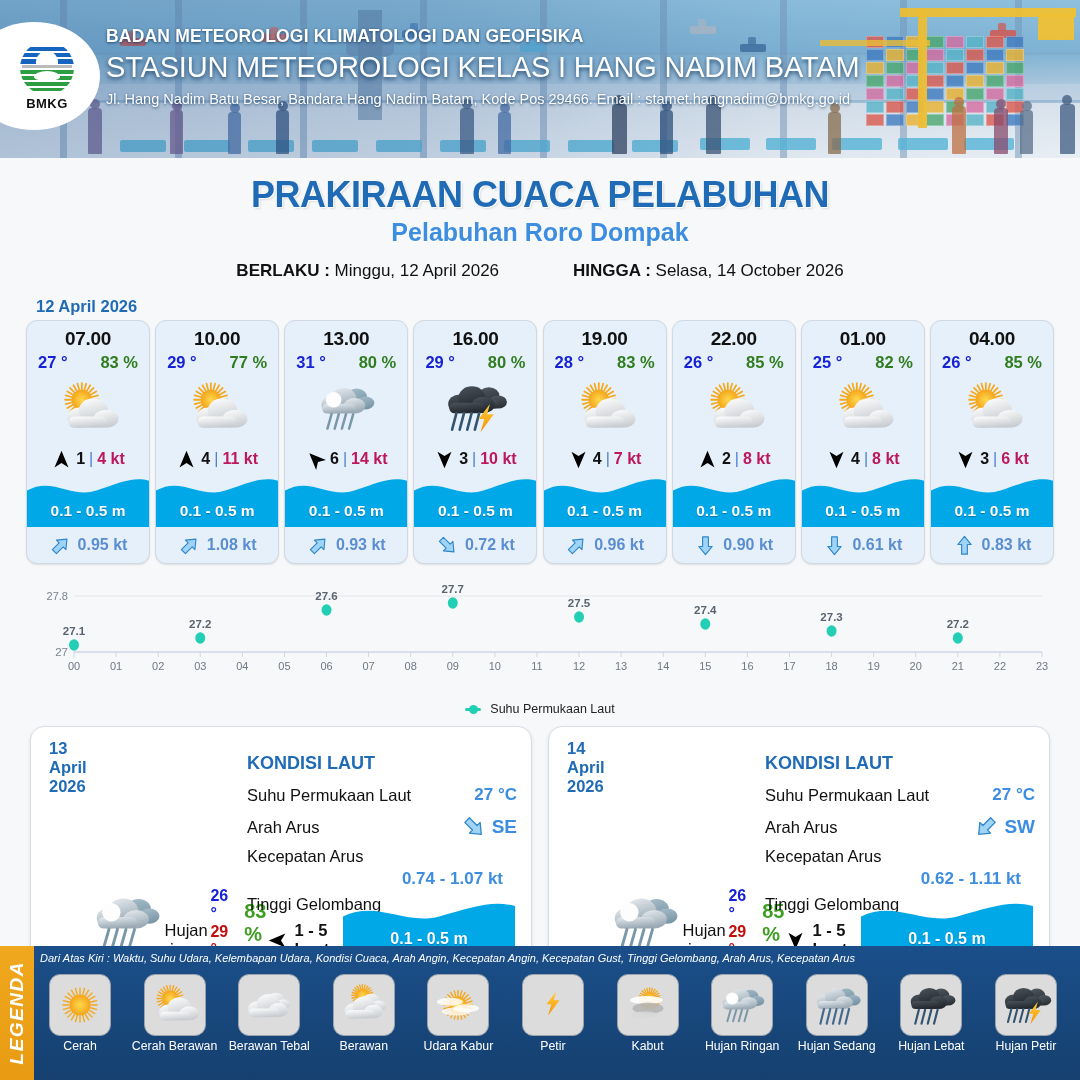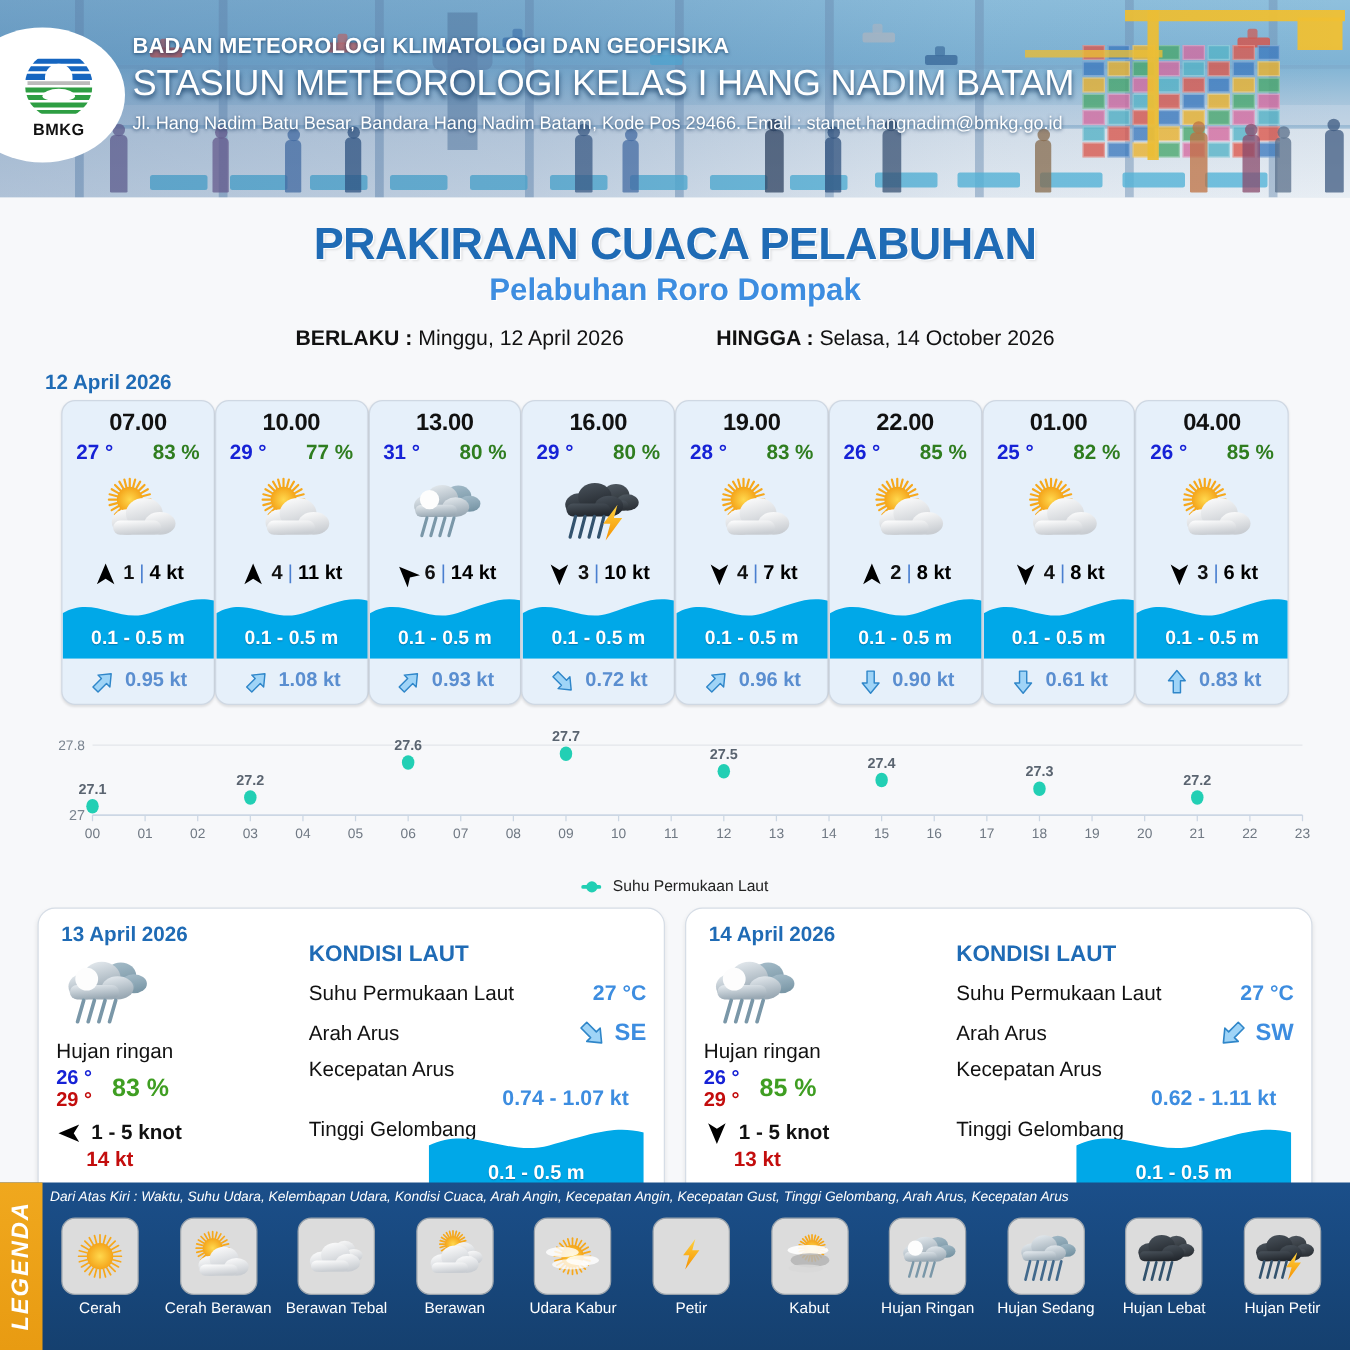--- a/index.html
+++ b/index.html
@@ -48,53 +48,53 @@
   .t2{text-align:center;margin-top:2px;font-size:25px;font-weight:bold;color:#3d8de0;
       text-shadow:1px 1px 0 #fff}
   .t3{display:flex;justify-content:center;gap:74px;margin-top:14px;font-size:17px;color:#111}
   .t3 b{font-weight:bold}
   .t3 span{font-weight:normal}
 
   
   .dateLab{margin:16px 0 4px 36px;font-size:16.5px;font-weight:bold;color:#1f6bb5}
 
   
-  .cards{display:flex;gap:0;justify-content:space-between;padding:0 49px}
+  .cards{display:flex;gap:0;justify-content:space-between;padding:0 26px}
   .card{width:124px;background:#e6f0fa;border:1px solid #cfd8e3;border-radius:11px;
         overflow:hidden;box-shadow:0 1px 2px rgba(0,0,0,.10);position:relative}
   .cTime{text-align:center;font-size:19px;font-weight:bold;color:#111;padding-top:7px;letter-spacing:-.3px}
   .cTH{display:flex;justify-content:space-between;padding:3px 11px 0 11px;font-size:16.5px;font-weight:bold}
   .cT{color:#1622d6}
   .cH{color:#2f7d1f}
   .cIcon{height:72px;display:flex;align-items:center;justify-content:center}
   .cWind{display:flex;align-items:center;justify-content:center;gap:4px;font-size:16px;
          font-weight:bold;height:30px}
   .cWind .num{color:#111}
   .cWind .sep{color:#4a7fd0;font-weight:normal}
-  .cWind .kt{color:#000000}
+  .cWind .kt{color:#be185d}
   .waveBox{position:relative;height:52px;margin-top:1px}
   .waveBox svg{position:absolute;left:0;top:0}
   .waveTxt{position:absolute;left:0;right:0;bottom:7px;text-align:center;font-size:15.5px;
            font-weight:bold;color:#fff;text-shadow:0 1px 1px rgba(0,60,110,.45)}
   .cCur{display:flex;align-items:center;justify-content:center;gap:6px;height:36px;
         font-size:16px;font-weight:bold;color:#5a8ed0}
 
   
   .chart{position:relative;margin:16px 28px 0 28px;height:120px}
   .chart svg{display:block}
   .chartLegend{display:flex;align-items:center;justify-content:center;gap:7px;margin-top:2px;
                font-size:12.5px;color:#222}
   .legDot{width:9px;height:9px;border-radius:50%;background:#22cfb4;display:inline-block}
   .legBar{width:16px;height:3px;background:#22cfb4;display:inline-block;border-radius:2px}
 
   
   .panels{display:flex;gap:16px;padding:10px 30px 0 30px}
   .panel{flex:1;background:#fff;border:1px solid #d6dde6;border-radius:14px;height:246px;
          box-shadow:0 2px 4px rgba(0,0,0,.09);display:flex;position:relative;padding:12px 14px}
-  .pLeft{width:196px;display:flex;flex-direction:column;align-items:flex-start}
+  .pLeft{width:196px;display:flex;flex-direction:row;align-items:flex-end}
   .pDate{align-self:flex-start;margin-left:4px;font-size:16.5px;font-weight:bold;color:#1f6bb5}
   .pIcon{height:74px;display:flex;align-items:center;justify-content:center;margin-top:-2px}
   .pCond{font-size:16.5px;color:#111;margin-top:2px}
   .pTH{display:flex;align-items:center;gap:16px;margin-top:3px}
   .pTcol{display:flex;flex-direction:column;line-height:1.12;font-size:16px;font-weight:bold}
   .pTmin{color:#1622d6}
   .pTmax{color:#c30d0d}
   .pHum{font-size:20px;font-weight:bold;color:#3f9e22}
   .pWind{display:flex;align-items:center;gap:7px;margin-top:6px;font-size:16.5px;font-weight:bold;color:#111}
   .pGust{font-size:16.5px;font-weight:bold;color:#c30d0d;margin-top:2px;margin-left:24px}

